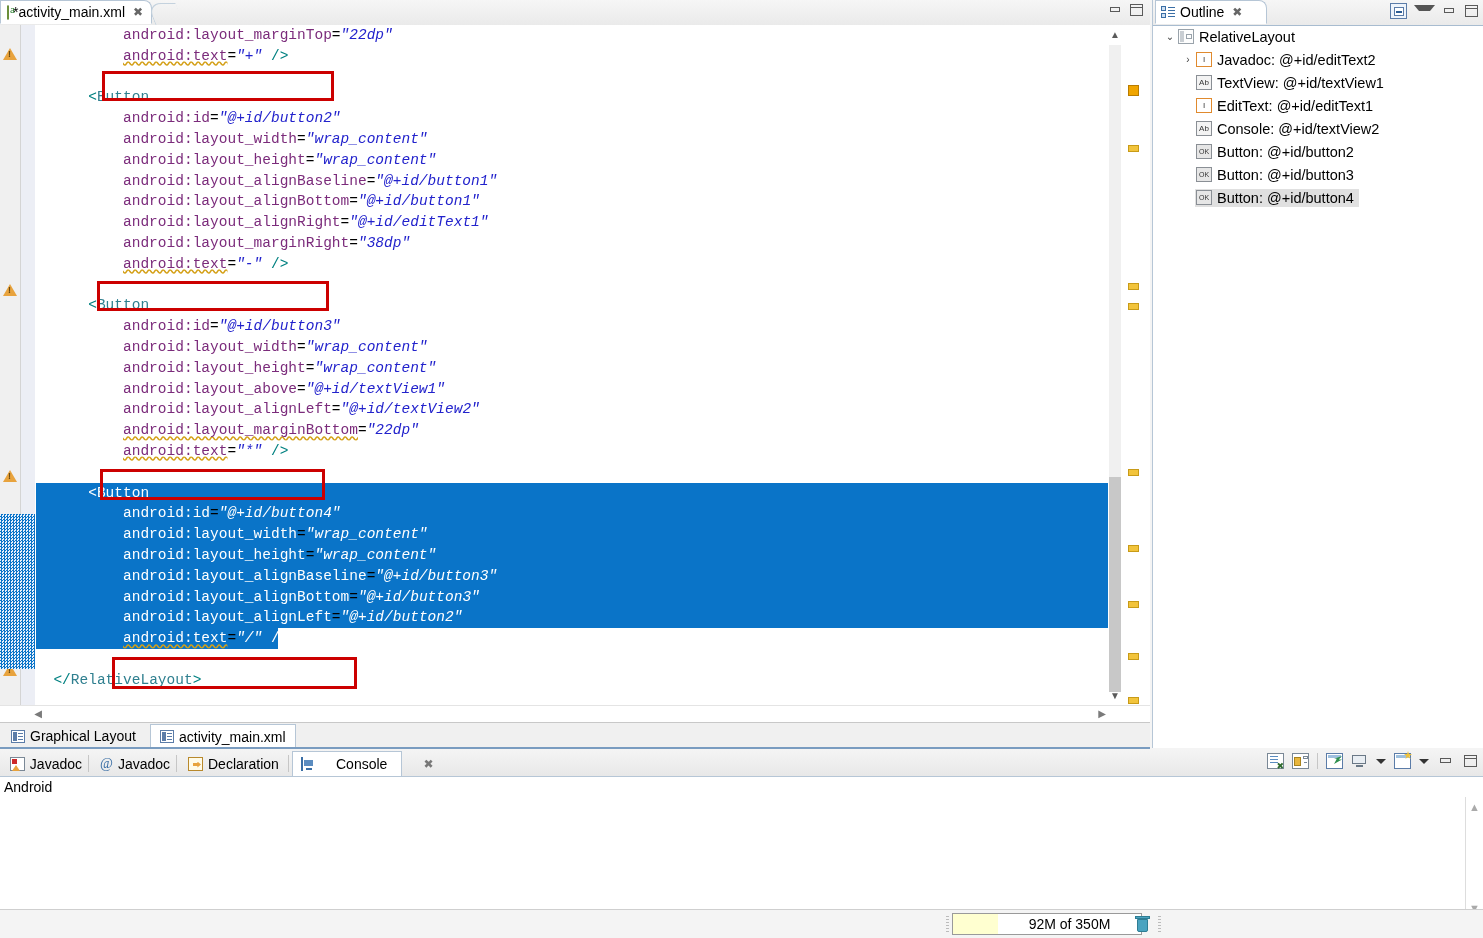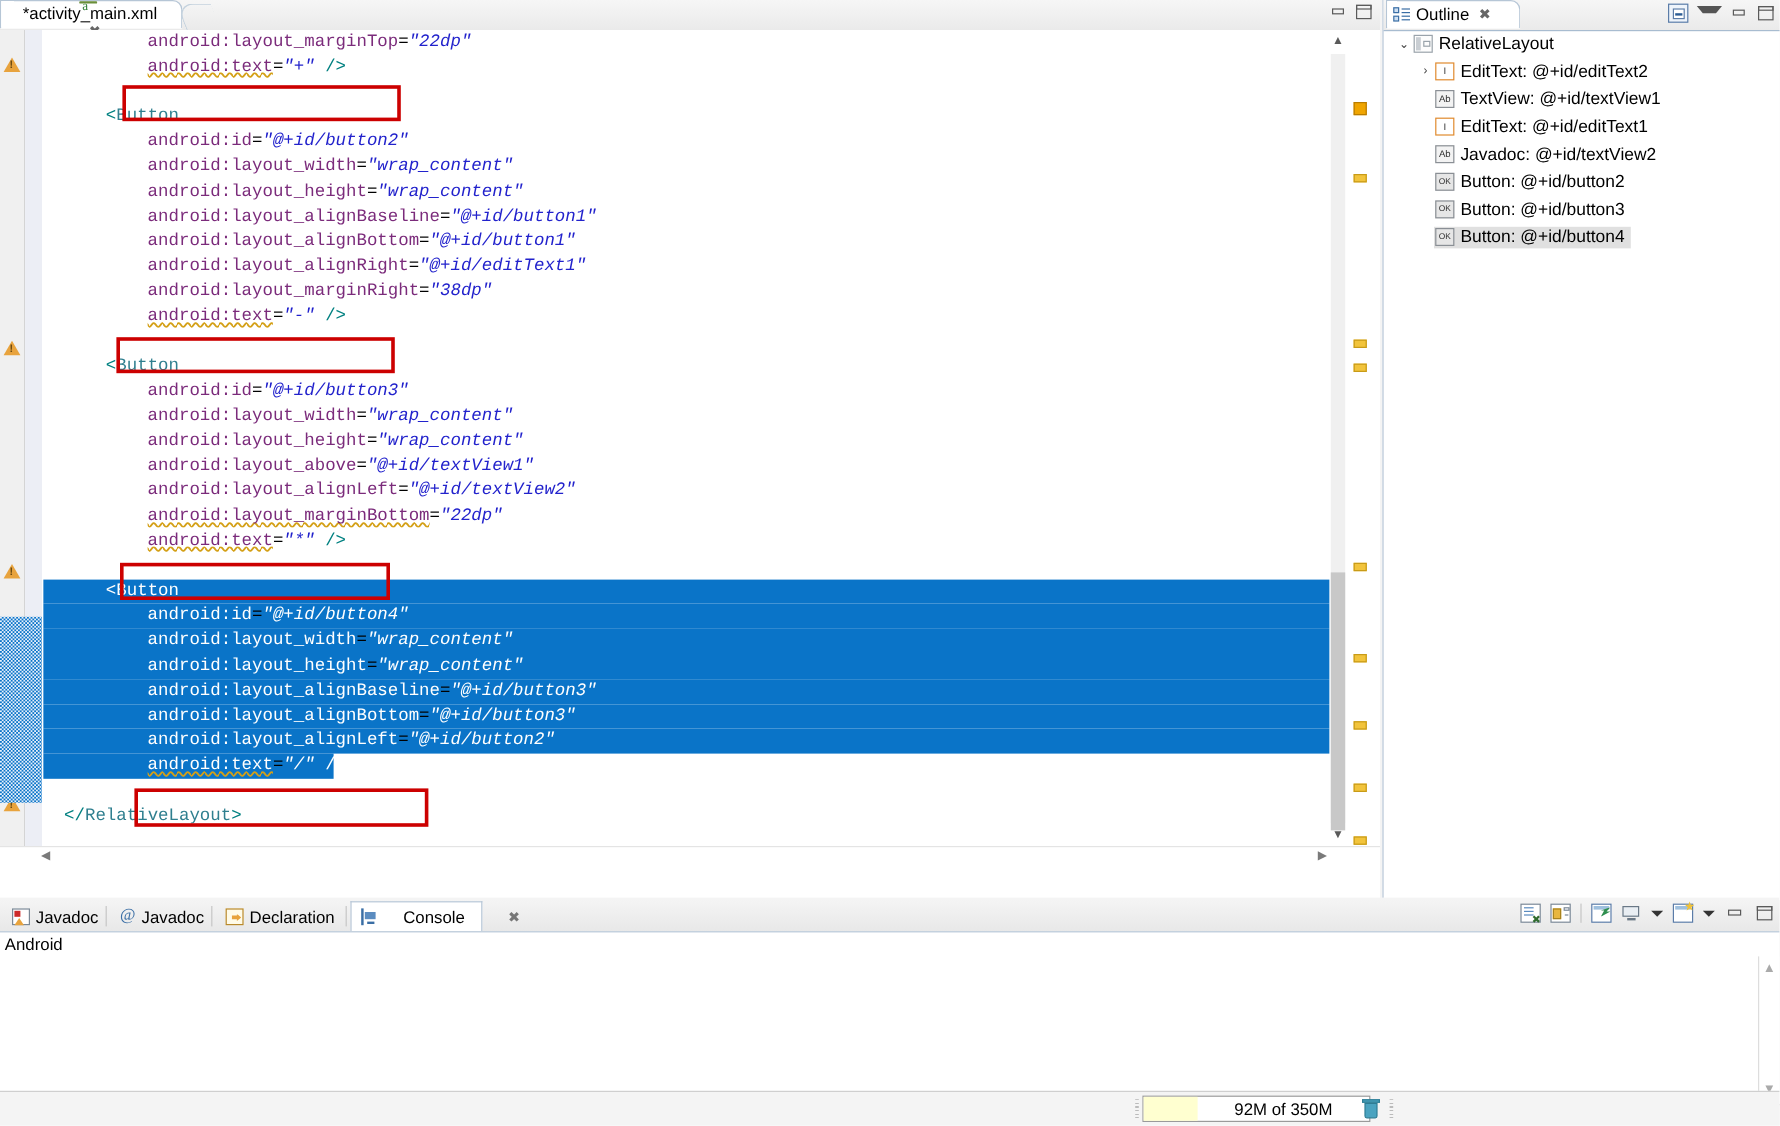--- a/index.html
+++ b/index.html
@@ -12,21 +12,21 @@
   }
   .app{position:relative;width:1483px;height:938px;background:#f4f4f4;}
 
   
   .editor-pane{position:absolute;left:0;top:0;width:1150px;height:748px;background:#fff;}
   .editor-tabbar{position:relative;height:25px;background:linear-gradient(#f6f6f6,#eaeaea);
      border-bottom:1px solid #a8bcd0;}
   .etab{position:absolute;left:0;top:0;height:24px;display:flex;align-items:center;
      padding:0 8px 0 6px;background:#fff;
      border:1px solid #b6c6d6;border-bottom:1px solid #fff;border-radius:0 8px 0 0;
-     box-sizing:border-box;flex-direction:column;}
+     box-sizing:border-box;}
   .etab-icon{width:15px;height:15px;margin-right:4px;border:1px solid #6b8f3a;background:#fff;
      border-radius:2px;position:relative;box-sizing:border-box;display:inline-block;}
   .etab-icon:after{content:"a";position:absolute;left:2px;top:-3px;font-size:11px;color:#2e7d32;
      font-family:"Liberation Serif",serif;}
   .etab-title{font-size:14px;color:#000;white-space:nowrap;}
   .etab-close{margin-left:8px;font-size:12px;color:#666;}
   .tabbar-arc{position:absolute;left:152px;top:0;width:34px;height:25px;
      border-bottom:1px solid #a8bcd0;}
   .tabbar-arc:before{content:"";position:absolute;left:0;top:3px;width:28px;height:26px;
      border-left:1px solid #c4d2de;border-top:1px solid #c4d2de;
@@ -301,20 +301,37 @@
           <div class="omark" style="top: 628px;"></div>
           <div class="omark" style="top: 672px;"></div>
         </div>
 
       <div class="hscroll">
         <div class="hsb-l">◀</div>
         <div class="hsb-r">▶</div>
       </div>
     </div>
 
+    <div class="pagetabs">
+      <div class="ptab" style="left:2px;">
+        <span class="ptab-ico">
+            <i></i>
+            <b></b>
+          </span>
+        <span>Graphical Layout</span>
+      </div>
+      <div class="ptab sel" style="left:150px;">
+        <span class="ptab-ico">
+            <i></i>
+            <b></b>
+          </span>
+        <span>activity_main.xml</span>
+      </div>
+      <div class="pagetabs-line"></div>
+    </div>
   </div>
 
   <div class="outline">
     <div class="ol-tabbar">
       <div class="ol-tab" style="width:112px;">
         <span class="ol-ico"></span>
         <span class="ol-title">Outline</span>
         <span class="ol-close">✖</span>
       </div>
       <div class="ol-tools">
@@ -329,42 +346,42 @@
           <span class="arrow">⌄</span>
           <span class="nodebody">
             <span class="nico nico-rel"></span>
             <span class="nlabel">RelativeLayout</span>
           </span>
         </div>
         <div class="tnode" style="padding-left: 28px;">
           <span class="arrow">›</span>
           <span class="nodebody">
             <span class="nico nico-edit">I</span>
-            <span class="nlabel">EditText: @+id/editText2</span>
+            <span class="nlabel">Javadoc: @+id/editText2</span>
           </span>
         </div>
         <div class="tnode" style="padding-left: 28px;">
           <span class="arrow"></span>
           <span class="nodebody">
             <span class="nico nico-text">Ab</span>
             <span class="nlabel">TextView: @+id/textView1</span>
           </span>
         </div>
         <div class="tnode" style="padding-left: 28px;">
           <span class="arrow"></span>
           <span class="nodebody">
             <span class="nico nico-edit">I</span>
             <span class="nlabel">EditText: @+id/editText1</span>
           </span>
         </div>
         <div class="tnode" style="padding-left: 28px;">
           <span class="arrow"></span>
           <span class="nodebody">
             <span class="nico nico-text">Ab</span>
-            <span class="nlabel">Javadoc: @+id/textView2</span>
+            <span class="nlabel">Console: @+id/textView2</span>
           </span>
         </div>
         <div class="tnode" style="padding-left: 28px;">
           <span class="arrow"></span>
           <span class="nodebody">
             <span class="nico nico-btn">OK</span>
             <span class="nlabel">Button: @+id/button2</span>
           </span>
         </div>
         <div class="tnode" style="padding-left: 28px;">

